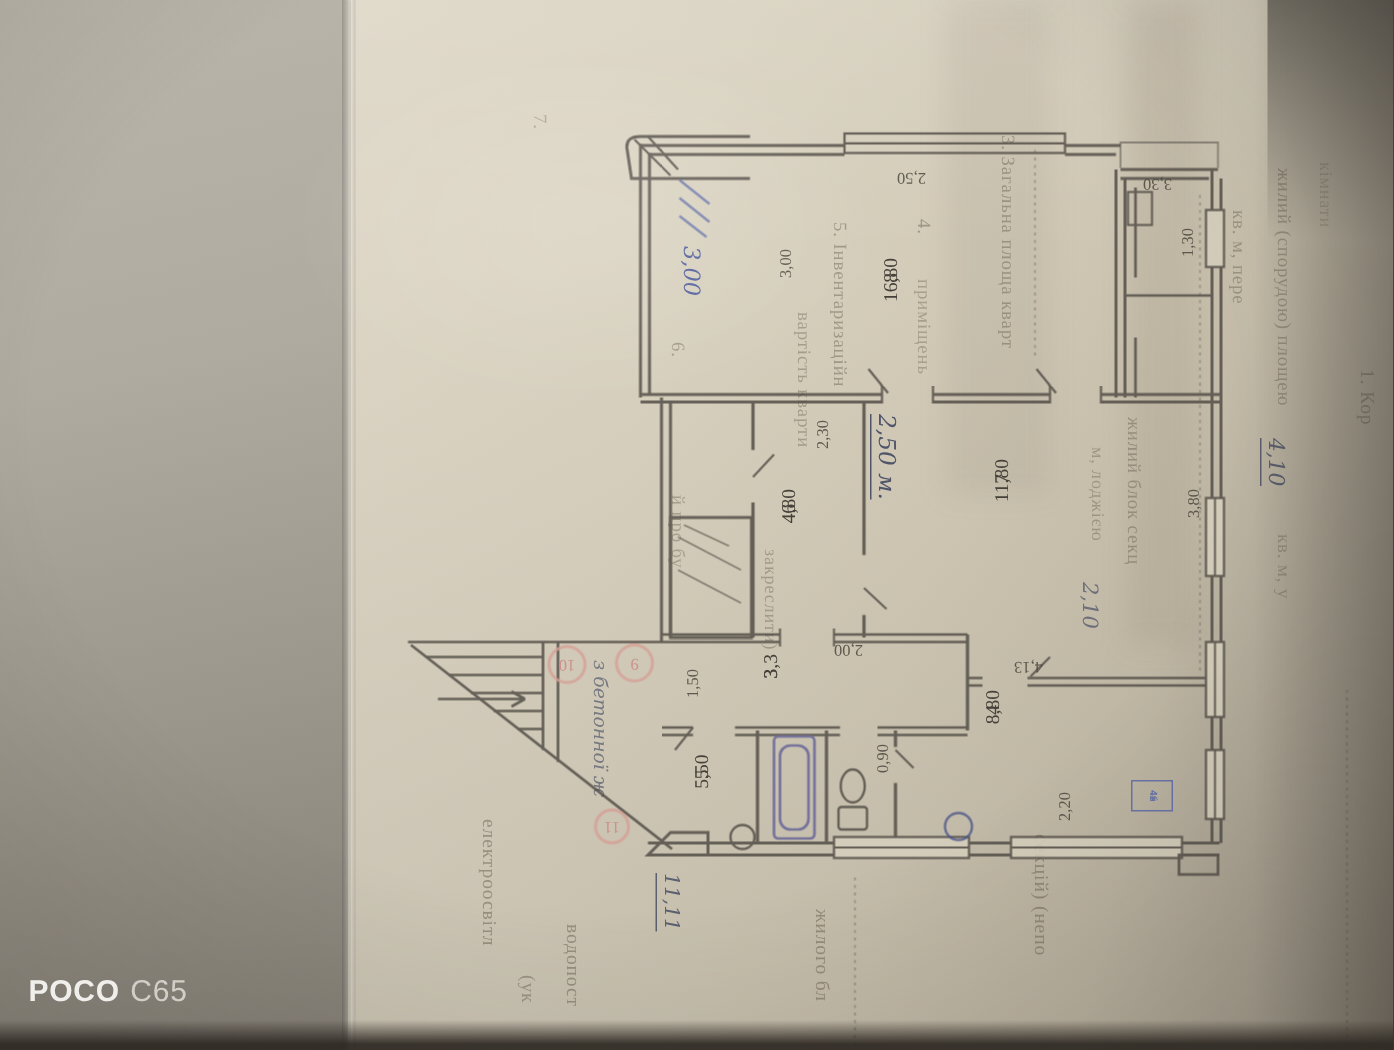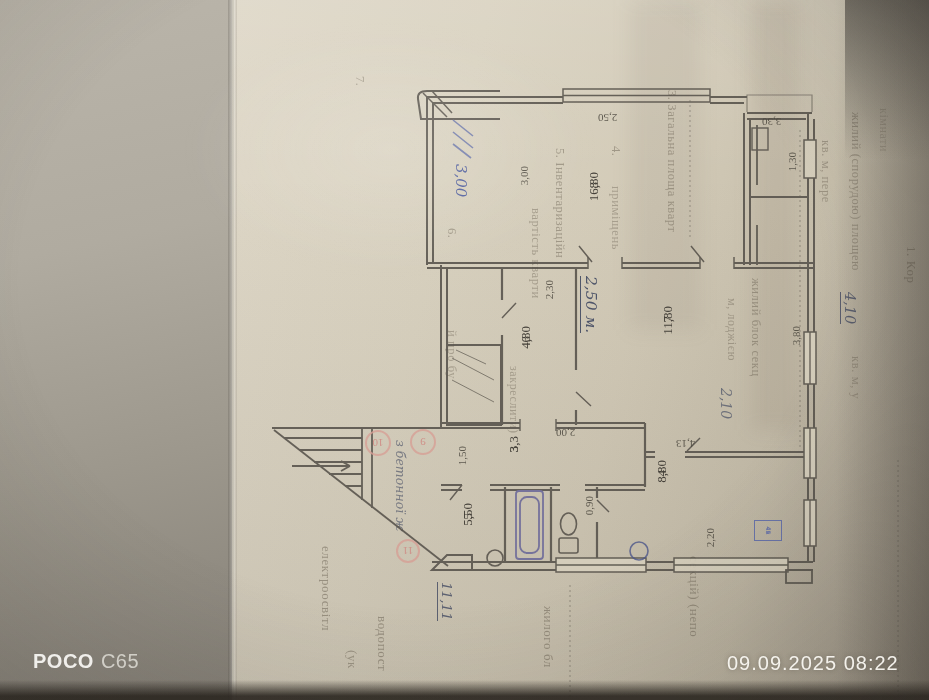--- a/index.html
+++ b/index.html
@@ -46,21 +46,21 @@
   .rlabel .bar{position:static;width:1.6px;background:#4b473e;align-self:stretch;}
   .rlabel span{position:static;font-size:13px;}
   .red-digit{color:#cf8b84;font-size:11px;opacity:.9;transform:translate(-50%,-50%) rotate(180deg);}
   .blue-stamp{width:28px;height:21px;border:1.5px solid #5a68aa;opacity:.85;
     display:flex;flex-direction:column;justify-content:space-around;align-items:center;}
   .blue-stamp span{position:static;font-size:6.5px;line-height:7px;color:#5a68aa;
     font-family:"DejaVu Sans Mono",monospace;transform:rotate(90deg);}
 
   
   .wm{font-family:"Liberation Sans","DejaVu Sans",sans-serif;pointer-events:none;}
-  #wm-camera{left:33px;top:650px;font-size:20px;letter-spacing:.5px;
+  #wm-camera{left:19px;top:650px;font-size:20px;letter-spacing:.5px;
     color:rgba(250,249,245,.92);font-weight:700;}
   #wm-camera .model{font-weight:400;color:rgba(240,238,232,.72);margin-left:7px;position:static;}
   #wm-camera .brand{position:static;}
   #wm-time{left:727px;top:652px;font-size:20px;letter-spacing:1px;font-weight:400;
     color:rgba(250,248,242,.95);text-shadow:0 0 4px rgba(80,75,65,.55);}
   svg{overflow:visible;}
 </style>
 </head>
 <body>
 
@@ -249,15 +249,14 @@
 
   <div class="shade-right"></div>
   <div class="shade-tr"></div>
   <div class="shade-bottom"></div>
   <div class="sheen"></div>
   <div class="vignette"></div>
 
   <div id="wm-camera" class="wm">
     <span class="brand">POCO</span><span class="model">C65</span>
   </div>
-  <div id="wm-time" class="wm">09.09.2025  08:22</div>
 
 </div>
 
 </body></html>

